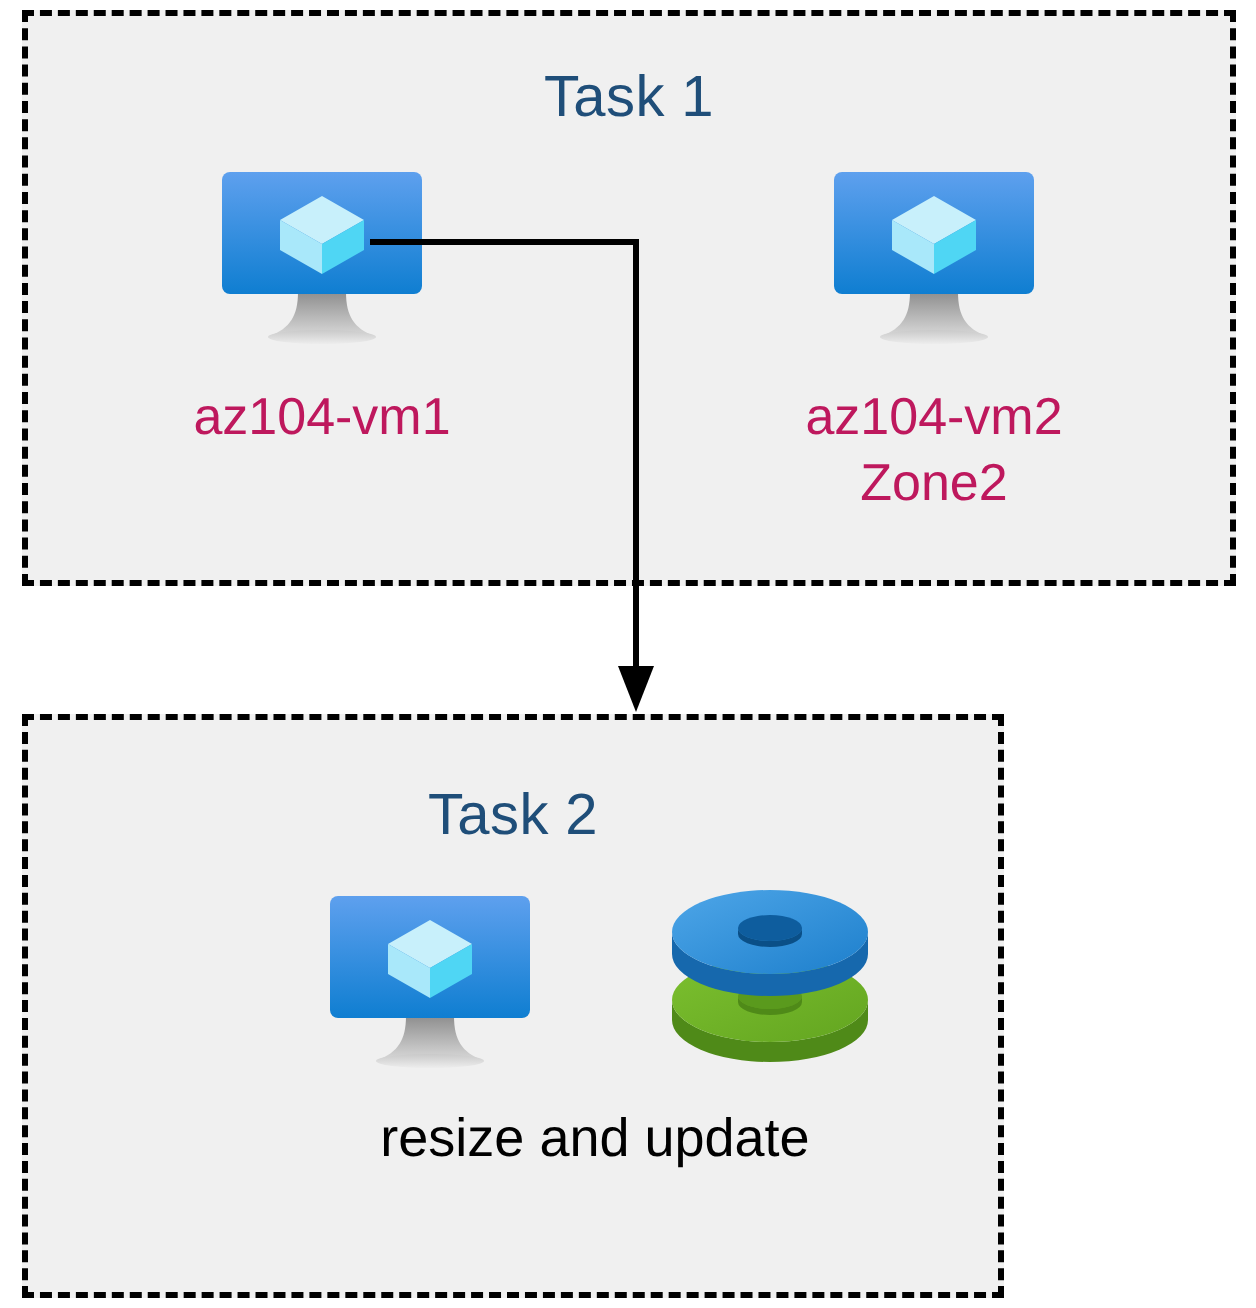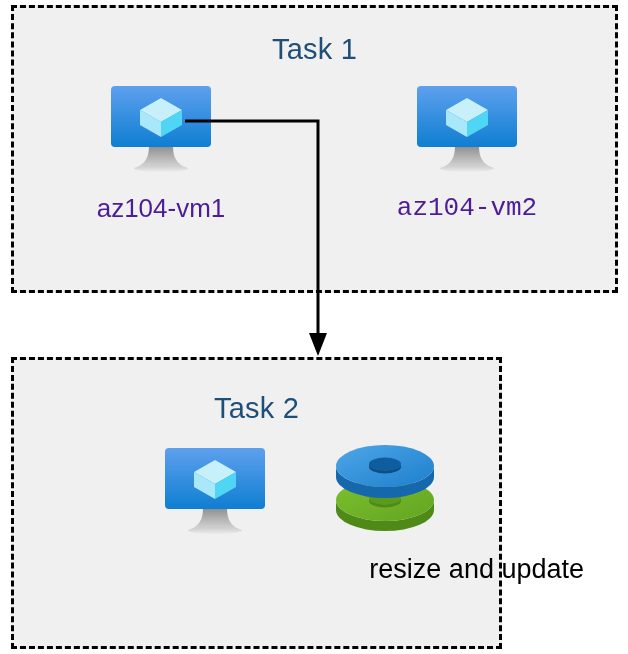--- a/index.html
+++ b/index.html
@@ -41,27 +41,27 @@
   #task1-title { top: 24px; }
   #task2-title { top: 31px; }
 
   
   .node { position: absolute; }
   #vm1-node { left: 54px;  top: 80px; width: 214px; }
   #vm2-node { left: 360px; top: 80px; width: 214px; }
 
   .node-label {
     text-align: center;
-    color: #4c1d95;
+    color: #be185d;
     font-size: 26px;
     line-height: 33px;
     white-space: nowrap;
   }
   #vm1-label-wrap { margin-top: 12px; }
-  #vm2-label-wrap { margin-top: 12px; font-family: Liberation Mono, monospace; }
+  #vm2-label-wrap { margin-top: 12px; }
 
   
   .vm-icon {
     position: relative;
     margin: 0 auto;
     display: block;
   }
 
   
   .disk-icon { display: block; }
@@ -74,21 +74,21 @@
     height: 98px;
   }
   #vm3-wrap { position: absolute; left: 35px;  top: 4px; }
   #disk-wrap { position: absolute; left: 210px; top: 0px; }
 
   #task2-caption {
     position: absolute;
     left: 11px;
     top: 552px;
     width: 573px;
-    text-align: right;
+    text-align: center;
     color: #000000;
     font-size: 27px;
     line-height: 34px;
     white-space: nowrap;
   }
 
   
   #connector {
     position: absolute;
     left: 0;
@@ -160,20 +160,21 @@
       <ellipse cx="60" cy="88.5" rx="27" ry="3.5" fill="url(#base2)"></ellipse>
       <rect x="10" y="6" width="100" height="61" rx="4" ry="4" fill="url(#scr2)"></rect>
       <g>
         <polygon points="60,18 81,30 60,42 39,30" fill="#c8f0fb"></polygon>
         <polygon points="39,30 60,42 60,57 39,45" fill="#a9e8fa"></polygon>
         <polygon points="81,30 81,45 60,57 60,42" fill="#4fd6f4"></polygon>
       </g>
     </svg>
     <div id="vm2-label-wrap">
       <div class="node-label">az104-vm2</div>
+      <div class="node-label">Zone2</div>
     </div>
   </div>
 
   <div id="task2-box" class="task-box">
     <div id="task2-title" class="task-title">Task 2</div>
   </div>
 
   <div id="task2-icons">
 
     <div id="vm3-wrap">

